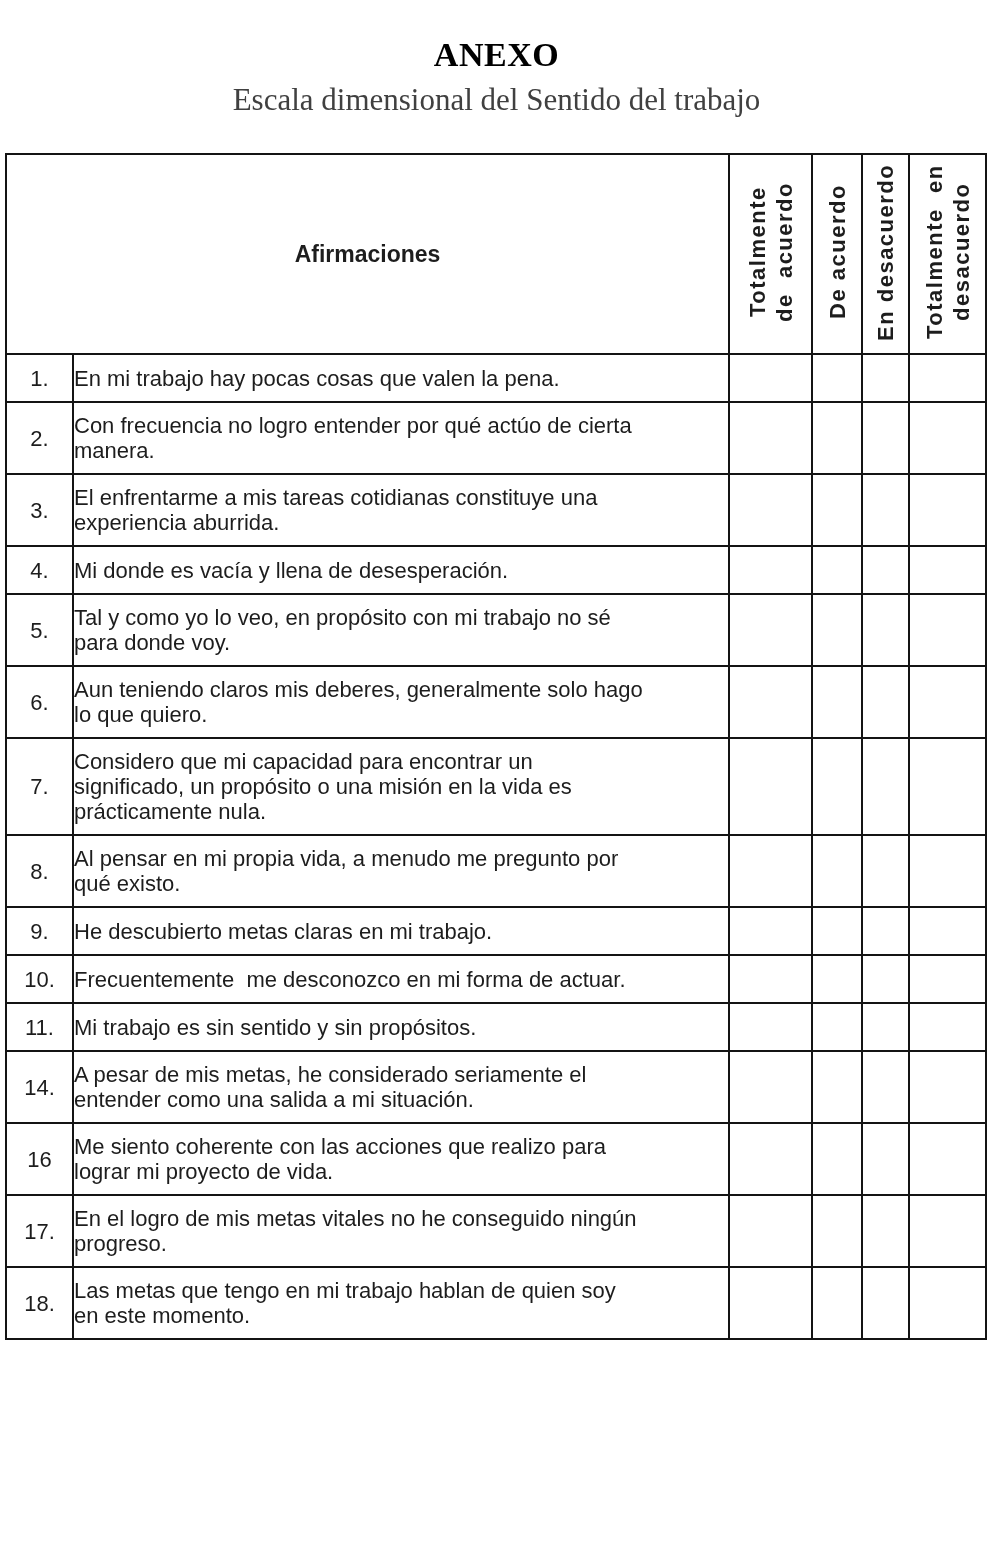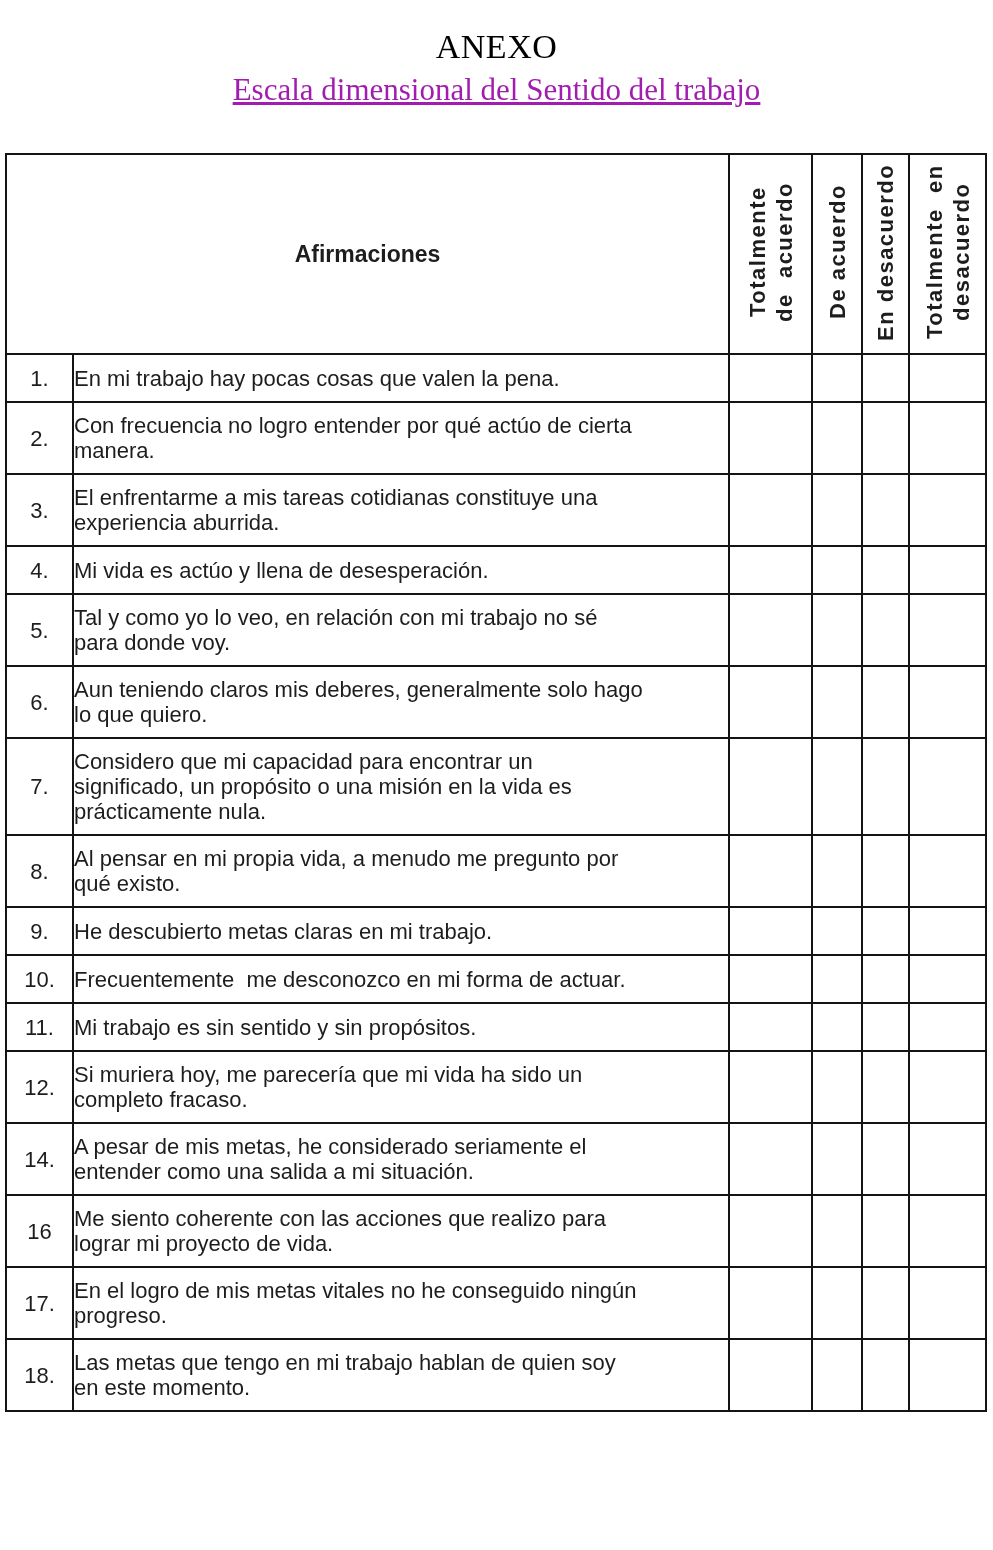--- a/index.html
+++ b/index.html
@@ -15,36 +15,35 @@
     position:relative;
     font-family:"Liberation Sans",sans-serif;
     color:var(--text);
     overflow:hidden;
   }
   .doc-header{
     padding-top:28px;
     text-align:center;
   }
   .doc-title{
-    margin:0;
+    margin:8px;
     font-family:"Liberation Serif",serif;
-    font-weight:400;
+    font-weight:700;
     font-size:34px;
     line-height:38px;
     letter-spacing:0.5px;
     color:#000;
   }
   .doc-subtitle{
     margin-top:6px;
     font-family:"Liberation Serif",serif;
     font-weight:400;
     font-size:31px;
     line-height:36px;
-    color:#a21caf;
-    text-decoration:underline;
+    color:#404040;
   }
   .table-wrap{
     position:absolute;
     left:5px;top:153px;
     width:980px;
   }
   table.scale-table{
     border-collapse:collapse;
     table-layout:fixed;
     width:980px;
@@ -157,29 +156,29 @@
           <td class="num-cell">3.</td>
           <td class="statement-cell">El enfrentarme a mis tareas cotidianas constituye una
 experiencia aburrida.</td>
           <td class="answer-cell"></td>
           <td class="answer-cell"></td>
           <td class="answer-cell"></td>
           <td class="answer-cell"></td>
         </tr>
         <tr class="lines-1">
           <td class="num-cell">4.</td>
-          <td class="statement-cell">Mi vida es actúo y llena de desesperación.</td>
+          <td class="statement-cell">Mi donde es vacía y llena de desesperación.</td>
           <td class="answer-cell"></td>
           <td class="answer-cell"></td>
           <td class="answer-cell"></td>
           <td class="answer-cell"></td>
         </tr>
         <tr class="lines-2">
           <td class="num-cell">5.</td>
-          <td class="statement-cell">Tal y como yo lo veo, en relación con mi trabajo no sé
+          <td class="statement-cell">Tal y como yo lo veo, en propósito con mi trabajo no sé
 para donde voy.</td>
           <td class="answer-cell"></td>
           <td class="answer-cell"></td>
           <td class="answer-cell"></td>
           <td class="answer-cell"></td>
         </tr>
         <tr class="lines-2">
           <td class="num-cell">6.</td>
           <td class="statement-cell">Aun teniendo claros mis deberes, generalmente solo hago
 lo que quiero.</td>
@@ -225,29 +224,20 @@
         </tr>
         <tr class="lines-1">
           <td class="num-cell">11.</td>
           <td class="statement-cell">Mi trabajo es sin sentido y sin propósitos.</td>
           <td class="answer-cell"></td>
           <td class="answer-cell"></td>
           <td class="answer-cell"></td>
           <td class="answer-cell"></td>
         </tr>
         <tr class="lines-2">
-          <td class="num-cell">12.</td>
-          <td class="statement-cell">Si muriera hoy, me parecería que mi vida ha sido un
-completo fracaso.</td>
-          <td class="answer-cell"></td>
-          <td class="answer-cell"></td>
-          <td class="answer-cell"></td>
-          <td class="answer-cell"></td>
-        </tr>
-        <tr class="lines-2">
           <td class="num-cell">14.</td>
           <td class="statement-cell">A pesar de mis metas, he considerado seriamente el
 entender como una salida a mi situación.</td>
           <td class="answer-cell"></td>
           <td class="answer-cell"></td>
           <td class="answer-cell"></td>
           <td class="answer-cell"></td>
         </tr>
         <tr class="lines-2">
           <td class="num-cell">16</td>

